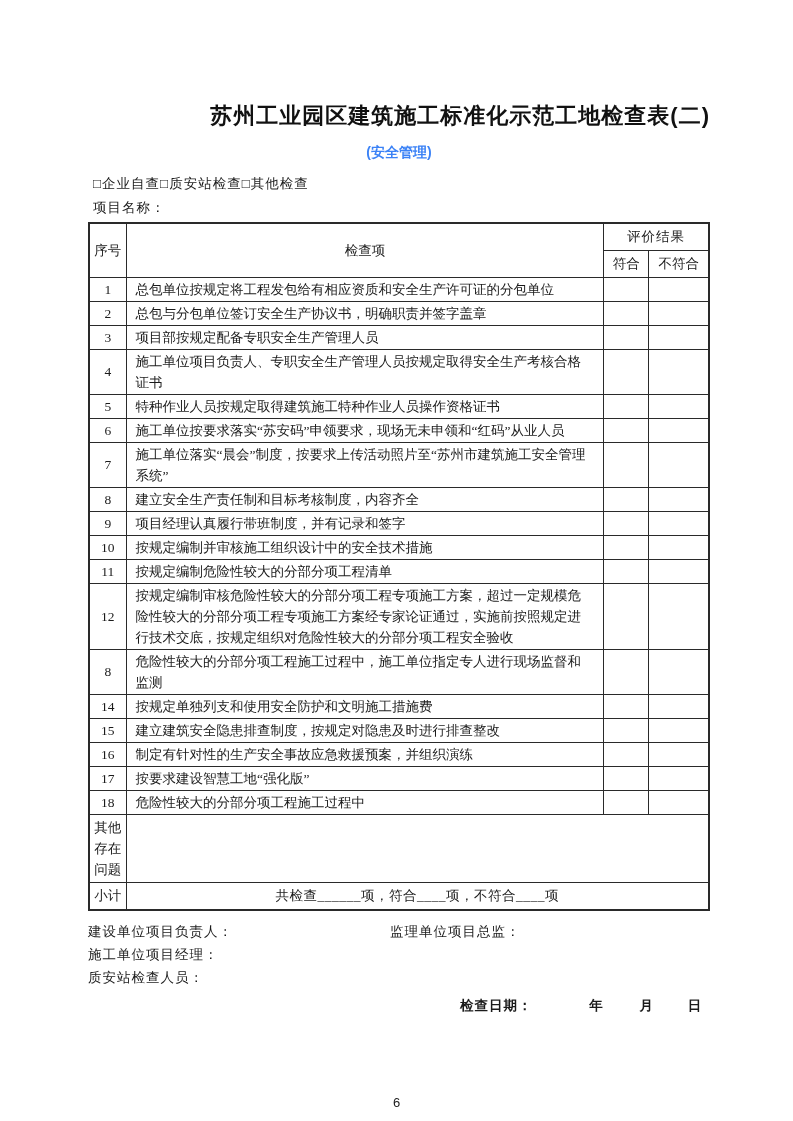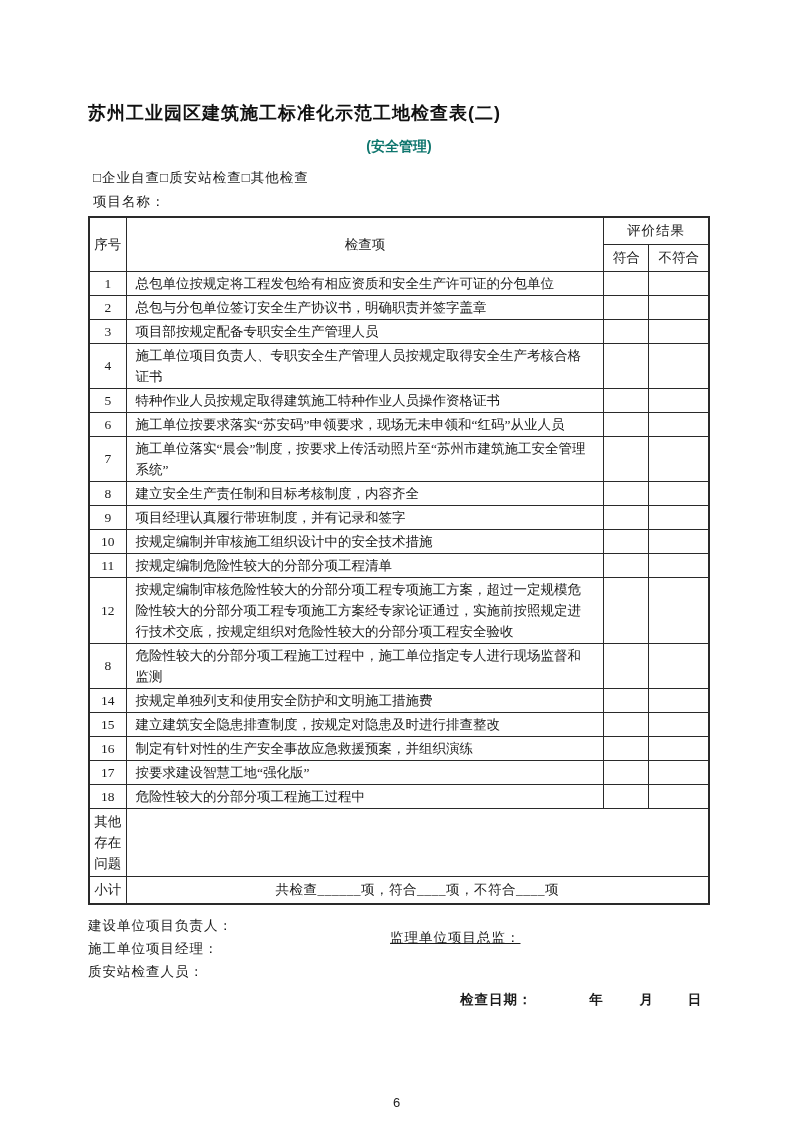--- a/index.html
+++ b/index.html
@@ -8,34 +8,34 @@
     width: 793px; height: 1121px;
     position: relative;
     font-family: "Liberation Serif", serif;
     color: #1b1b1b;
     overflow: hidden;
   }
   .sheet { position: absolute; left: 88px; top: 0; width: 622px; }
 
   .doc-title {
     margin-top: 101px;
-    text-align: left;
+    text-align: right;
     font-family: "Liberation Sans", sans-serif;
     font-weight: bold;
-    font-size: 18px;
+    font-size: 22px;
     letter-spacing: 1px;
     color: #111;
   }
   .doc-subtitle {
     margin-top: 13px;
     text-align: center;
     font-family: "Liberation Sans", sans-serif;
     font-weight: bold;
     font-size: 14px;
-    color: #0f766e;
+    color: #3b82f6;
   }
   .check-line {
     margin-top: 13px;
     padding-left: 5px;
     font-size: 13.5px;
     letter-spacing: 1px;
     font-family: Liberation Mono, monospace;
   }
   .check-option { margin-right: 0; }
   .project-line {
@@ -74,21 +74,21 @@
   td.other-cell { height: 63px; }
   td.c-label { text-align: center; padding: 2px 2px; }
   td.subtotal-cell {
     height: 28px;
     text-align: center;
     letter-spacing: 0.5px;
   }
 
   .footer-block { margin-top: 9px; font-size: 13.5px; }
   .f-line { position: relative; height: 23px; line-height: 23px; letter-spacing: 1px; }
-  .f-right { position: absolute; left: 302px; top: 12px; text-decoration: underline; }
+  .f-right { position: absolute; left: 302px; top: 0; }
   .f-date {
     margin-top: 5px;
     height: 23px; line-height: 23px;
     font-family: "Liberation Sans", sans-serif;
     font-weight: bold;
     font-size: 13.5px;
     letter-spacing: 1px;
   }
   .f-date .d-label { margin-left: 372px; }
   .f-date .d-year  { margin-left: 52px; }

